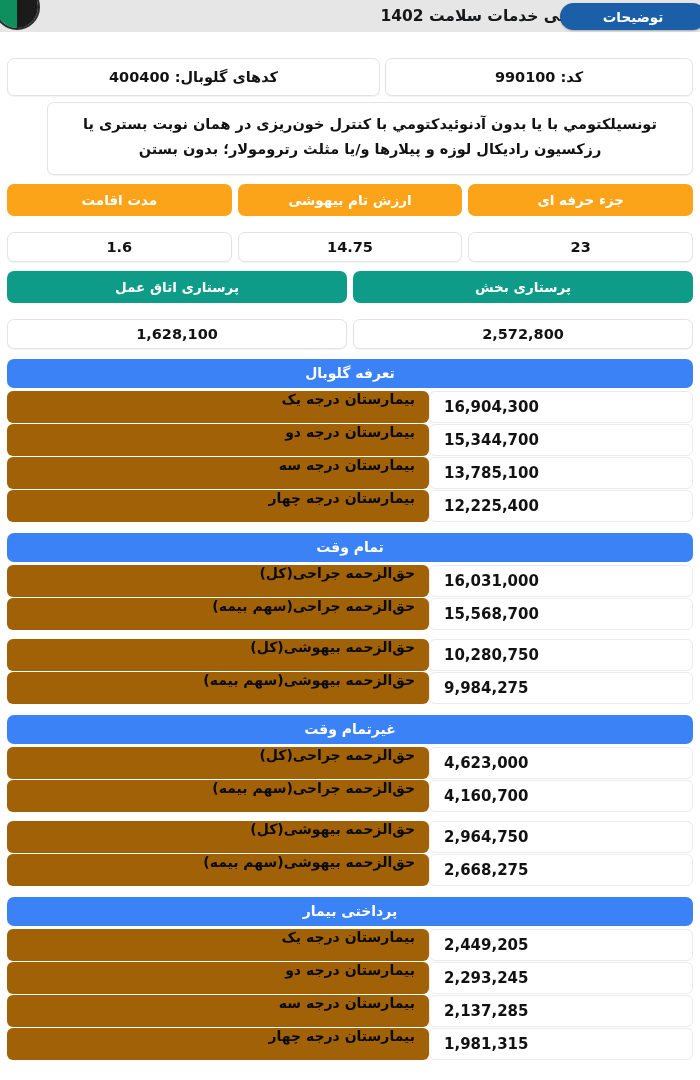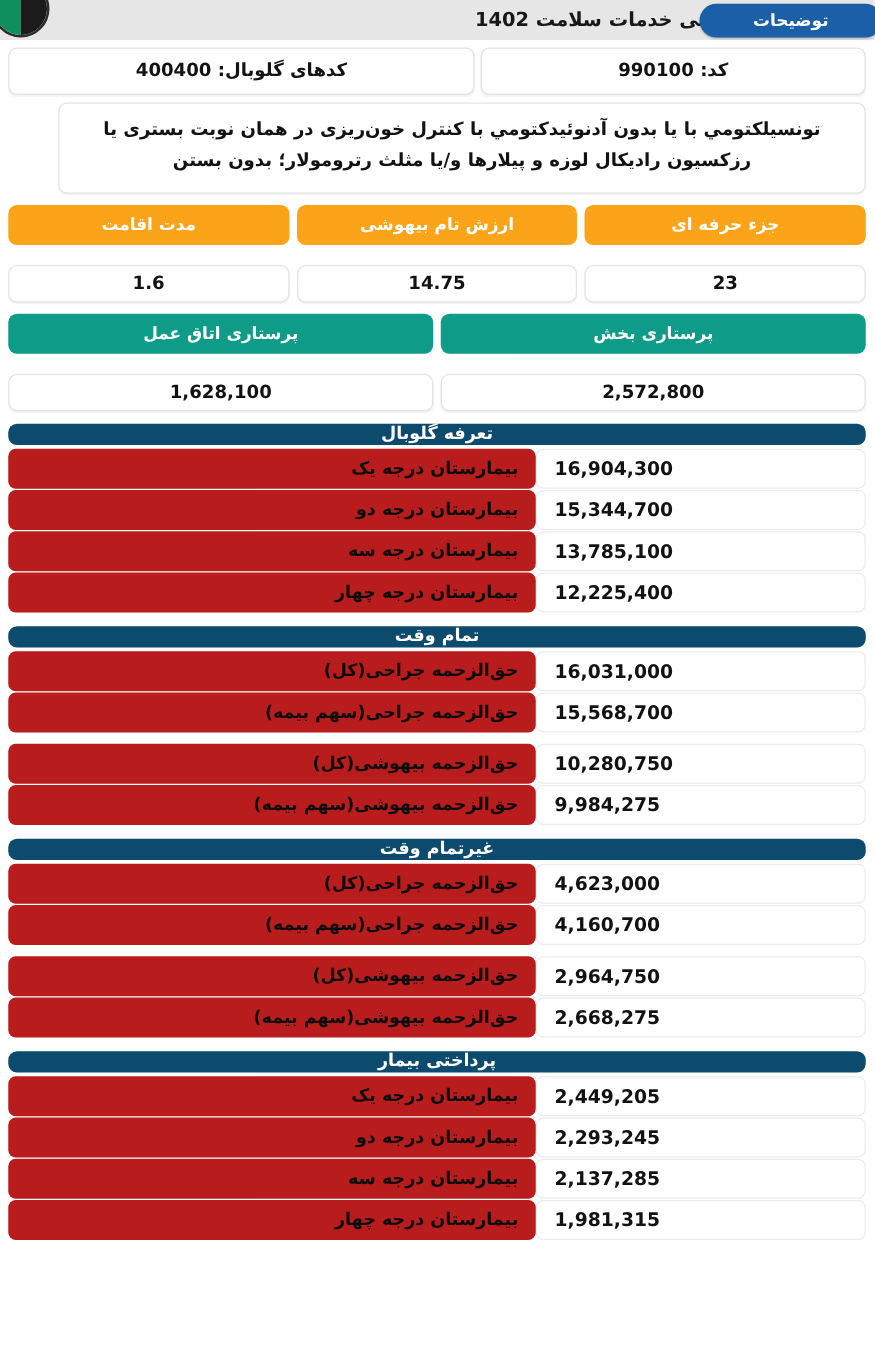--- a/index.html
+++ b/index.html
@@ -103,20 +103,21 @@
     padding: 6px 7px 0 7px;
   }
   .code-cell {
     height: 38px;
     display: flex;
     align-items: center;
     justify-content: center;
     font-size: 14.5px;
     font-weight: bold;
     color: #121212;
+    margin-top: 20px;
   }
   .code-cell.code { width: 308px; }
   .code-cell.global { flex: 1; }
 
   
   .desc-wrap { padding: 6px 7px 0 7px; margin-left: 40px; }
   .desc {
     padding: 9px 14px 11px 14px;
     font-size: 14.5px;
     font-weight: bold;
@@ -165,22 +166,22 @@
   .duo {
     display: flex;
     gap: 6px;
     padding: 9px 7px 0 7px;
   }
   .duo-col { flex: 1; }
 
   
   .section { padding: 10px 7px 0 7px; }
   .section-head {
-    height: 17px;
-    background: #0c4a6e;
+    height: 29px;
+    background: #3b82f6;
     border-radius: 7px;
     display: flex;
     align-items: center;
     justify-content: center;
     font-size: 14px;
     font-weight: bold;
     color: #ffffff;
   }
 
   .rows { margin-top: 3px; }
@@ -203,24 +204,23 @@
     padding-right: 0;
     padding-left: 14px;
     direction: ltr;
     font-size: 15px;
     font-weight: bold;
     color: #121212;
   }
 
   .row-label {
     flex: 1;
-    background: #b91c1c;
+    background: #a16207;
     border-radius: 6px;
     display: flex;
-    align-items: center;
     justify-content: flex-start;
     padding-right: 14px;
     font-size: 14px;
     font-weight: bold;
     color: #0b0b0b;
   }
 
   .row.spaced { margin-top: 9px; }
 </style>
 </head>

